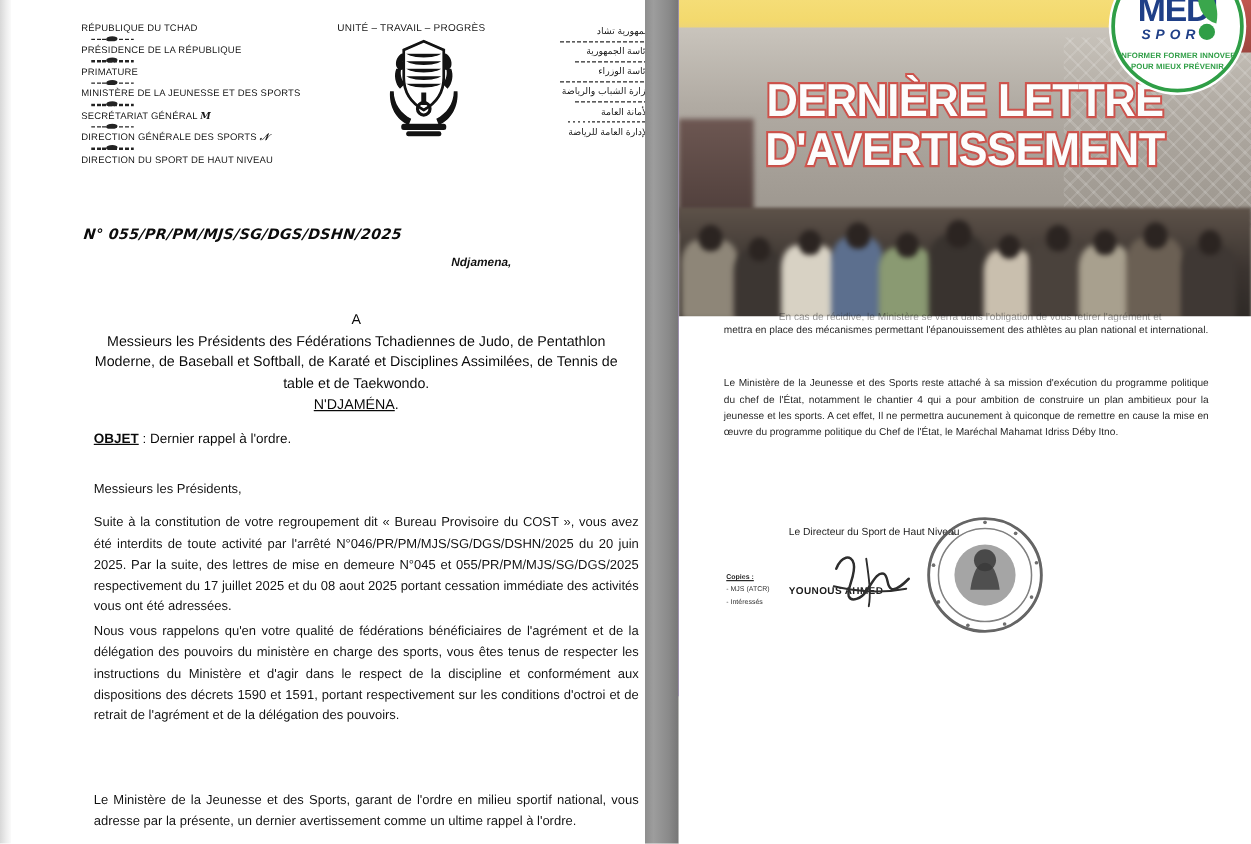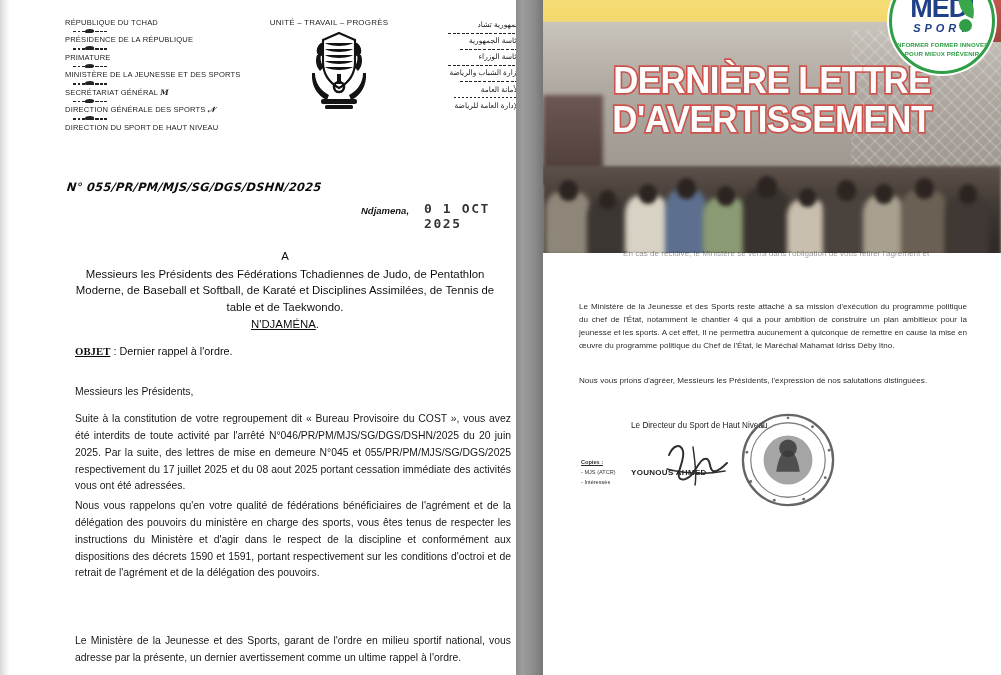--- a/index.html
+++ b/index.html
@@ -184,21 +184,20 @@
 
   #objet {
     position: absolute;
     left: 66px; top: 345px;
     font-size: 10.8px;
     color: #121212;
   }
   #objet .objet-label {
     font-weight: bold;
     text-decoration: underline;
-    font-family: Liberation Serif, serif;
   }
 
   .body-para {
     position: absolute;
     left: 66px;
     width: 436px;
     font-size: 10.4px;
     line-height: 1.62;
     text-align: justify;
     color: #1a1a1a;
@@ -516,21 +515,20 @@
           <div class="ar-line">وزارة الشباب والرياضة</div>
           <span class="ar-sep"></span>
           <div class="ar-line">الأمانة العامة</div>
           <span class="ar-sep dots"></span>
           <div class="ar-line">الإدارة العامة للرياضة</div>
         </div>
       </div>
 
       <div id="ref-line">N° 055/PR/PM/MJS/SG/DGS/DSHN/2025</div>
       <div id="place-line">Ndjamena,</div>
-      <div id="date-stamp">0 1 OCT 2025</div>
 
       <div id="addressee">
         <span class="a-mark">A</span>
         <span>Messieurs les Présidents des Fédérations Tchadiennes de Judo, de Pentathlon</span>
         <span>Moderne, de Baseball et Softball, de Karaté et Disciplines Assimilées, de</span>
         <span>Tennis de table et de Taekwondo.</span>
         <br>
         <span class="city">N'DJAMÉNA</span><span>.</span>
       </div>
 
@@ -593,22 +591,22 @@
         <div id="logo-leaf"></div>
         <div id="logo-info">SPORT</div>
         <div id="logo-globe"></div>
         <div class="logo-tag" id="logo-tag1">INFORMER FORMER INNOVER</div>
         <div class="logo-tag" id="logo-tag2">POUR MIEUX PRÉVENIR</div>
       </div>
     </div>
 
     <div id="right-page">
       <div class="r-para" id="r-p0">En cas de récidive, le Ministère se verra dans l'obligation de vous retirer l'agrément et</div>
+      <div class="r-para" id="r-p1">mettra en place des mécanismes permettant l'épanouissement des athlètes au plan national et international.</div>
       <div class="r-para" id="r-p2">Le Ministère de la Jeunesse et des Sports reste attaché à sa mission d'exécution du programme politique du chef de l'État, notamment le chantier 4 qui a pour ambition de construire un plan ambitieux pour la jeunesse et les sports. A cet effet, Il ne permettra aucunement à quiconque de remettre en cause la mise en œuvre du programme politique du Chef de l'État, le Maréchal Mahamat Idriss Déby Itno.</div>
-      <div class="r-para" id="r-p3">Nous vous prions d'agréer, Messieurs les Présidents, l'expression de nos salutations distinguées.</div>
 
       <div id="sign-block">
         <span id="sign-title">Le Directeur du Sport de Haut Niveau</span>
         <span id="sign-name">YOUNOUS AHMED</span>
       </div>
 
       <svg id="sign-scribble" viewBox="0 0 130 52">
         <path d="M6 20c4-10 12-12 14-4 2 9-6 20-4 26 2 5 10 2 14-4 5-7 9-16 14-14 4 2 2 10 6 12 4 2 10-4 14-8" fill="none" stroke="#27306b" stroke-width="2" stroke-linecap="round"></path>
         <path d="M4 34c16 4 38 6 58 2" fill="none" stroke="#27306b" stroke-width="1.6" stroke-linecap="round"></path>
         <path d="M30 12c2 14 4 28 2 38" fill="none" stroke="#27306b" stroke-width="1.5" stroke-linecap="round"></path>

